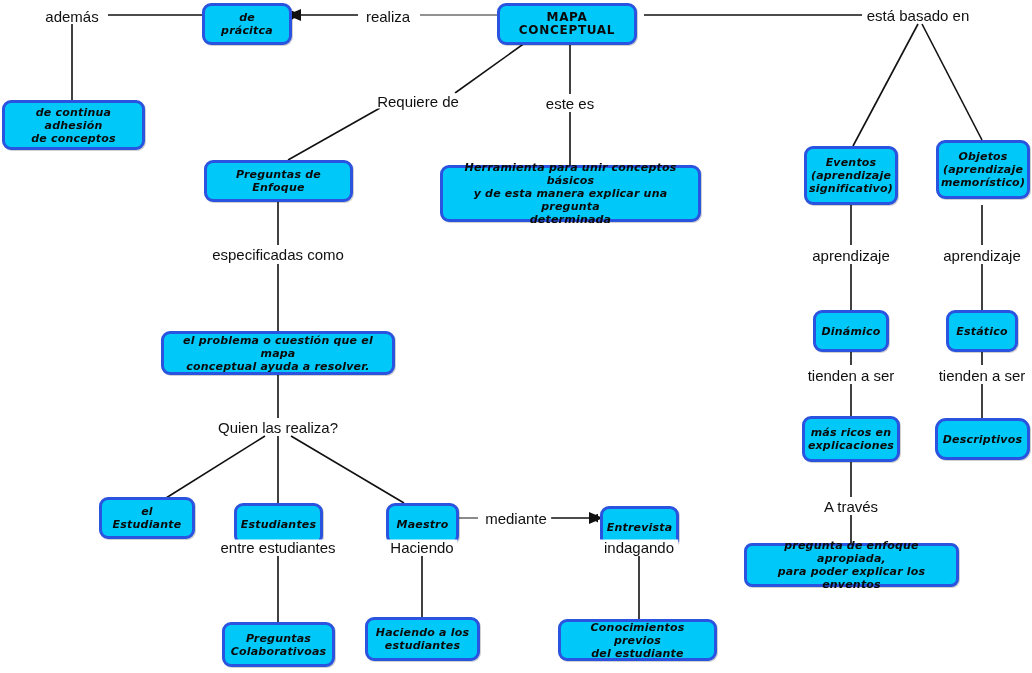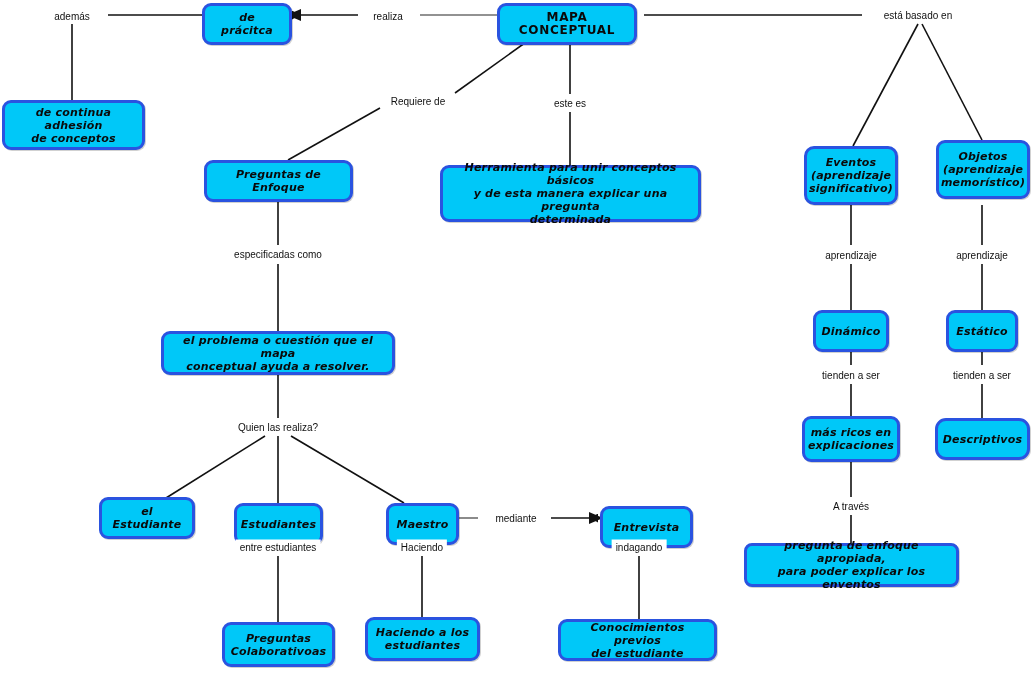--- a/index.html
+++ b/index.html
@@ -29,21 +29,21 @@
     padding:18px 7px;
     box-shadow:1px 1px 0 rgba(0,0,0,.18);
     white-space:pre-line;
   }
   .node.title{font-style:normal;font-size:12px;letter-spacing:.7px;}
 
   
   .linklabel{
     position:absolute;
     font-family:"Liberation Sans", sans-serif;
-    font-size:10px;
+    font-size:15px;
     color:#101010;
     background:#ffffff;
     padding:0 4px;
     white-space:nowrap;
     transform:translate(-50%,-50%);
     line-height:15px;
   }
 </style>
 </head>
 <body>
@@ -121,21 +121,21 @@
 
   <div class="node" style="left:2px;top:100px;width:143px;height:50px;">de continua adhesión
 de conceptos</div>
 
   <div class="node" style="left:204px;top:160px;width:149px;height:40px;">Preguntas de Enfoque</div>
 
   <div class="node" style="left:440px;top:165px;width:261px;height:57px;">Herramienta para unir conceptos básicos
 y de esta manera explicar una pregunta
 determinada</div>
 
-  <div class="node" style="left:804px;top:146px;width:94px;height:59px;border-radius:10px;">Eventos
+  <div class="node" style="left:804px;top:146px;width:94px;height:59px;">Eventos
 (aprendizaje
 significativo)</div>
 
   <div class="node" style="left:936px;top:140px;width:94px;height:59px;">Objetos
 (aprendizaje
 memorístico)</div>
 
   <div class="node" style="left:813px;top:310px;width:76px;height:18px;">Dinámico</div>
 
   <div class="node" style="left:946px;top:310px;width:72px;height:28px;">Estático</div>
@@ -150,21 +150,21 @@
 
   <div class="node" style="left:161px;top:331px;width:234px;height:44px;">el problema o cuestión que el mapa
 conceptual ayuda a resolver.</div>
 
   <div class="node" style="left:99px;top:497px;width:96px;height:27px;">el Estudiante</div>
 
   <div class="node" style="left:234px;top:503px;width:89px;height:28px;">Estudiantes</div>
 
   <div class="node" style="left:386px;top:503px;width:73px;height:28px;">Maestro</div>
 
-  <div class="node" style="left:600px;top:506px;width:93px;height:27px;">Entrevista</div>
+  <div class="node" style="left:600px;top:506px;width:79px;height:27px;">Entrevista</div>
 
   <div class="node" style="left:222px;top:622px;width:113px;height:45px;">Preguntas
 Colaborativoas</div>
 
   <div class="node" style="left:365px;top:617px;width:115px;height:44px;">Haciendo a los
 estudiantes</div>
 
   <div class="node" style="left:558px;top:619px;width:159px;height:40px;">Conocimientos previos
 del estudiante</div>
 

